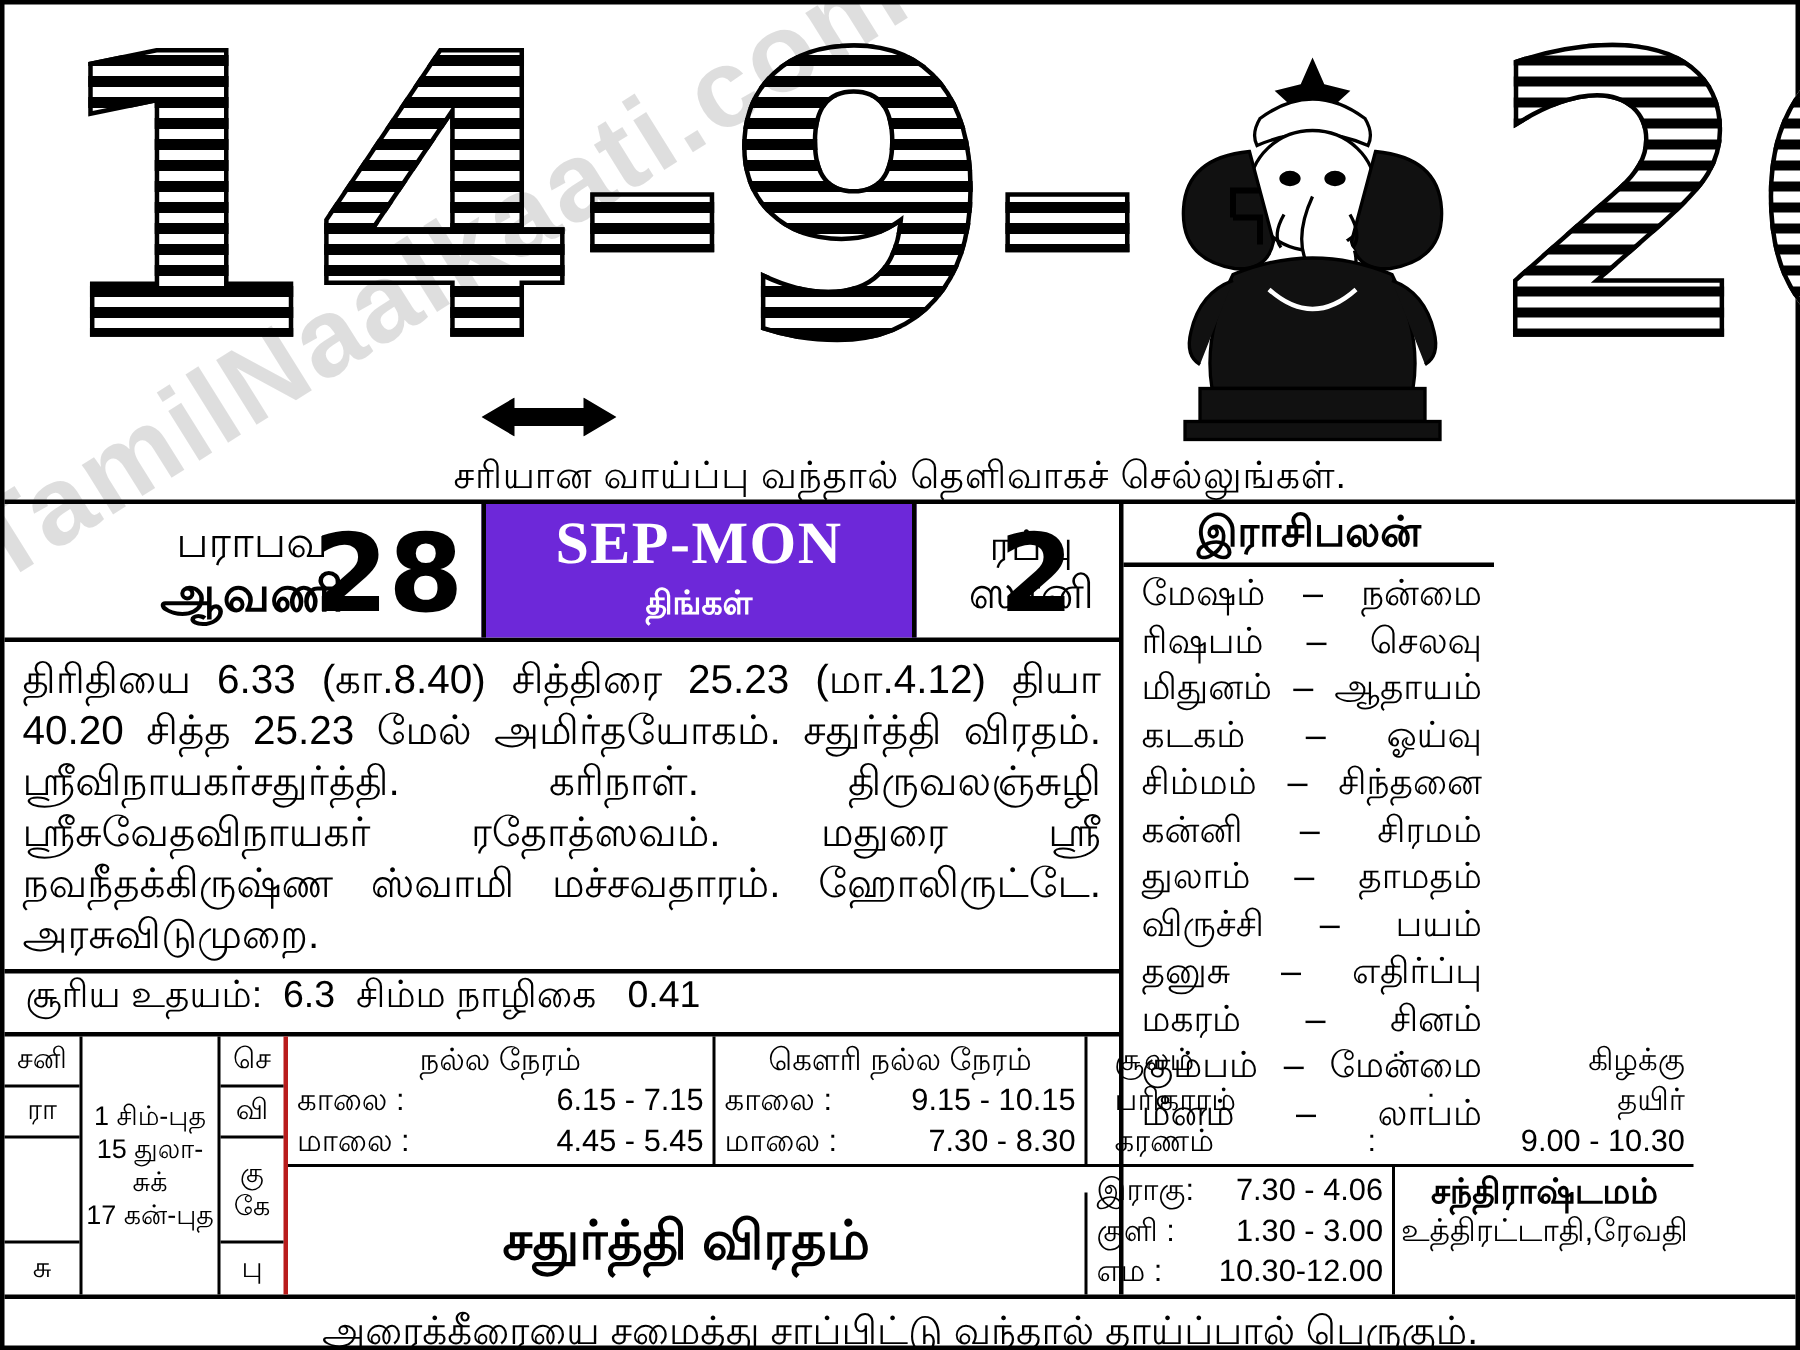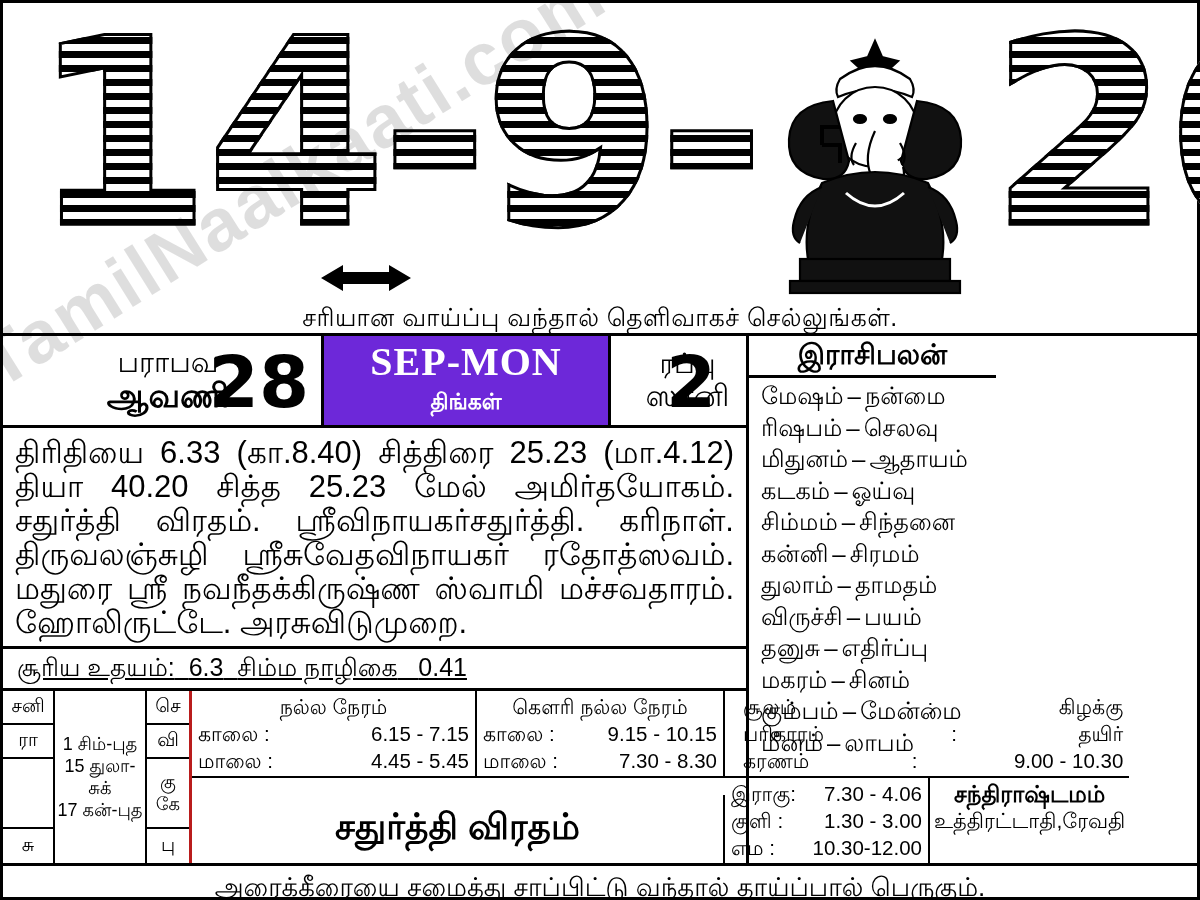--- a/index.html
+++ b/index.html
@@ -141,34 +141,32 @@
   .hc3 .l2 { font-size:30px; line-height:34px; }
   .hc3-num {
     position:absolute; right:30px; top:4px;
     font-size:72px; font-weight:bold; line-height:84px;
     font-family:"DejaVu Sans", sans-serif;
   }
 
   
   .para {
     padding:8px 12px 6px 12px;
-    font-size:31px;
+    font-size:27px;
     line-height:34px;
     border-bottom:3px solid #000;
     text-align:justify;
   }
 
   
   .sunrow {
     display:flex;
     border-bottom:3px solid #000;
     font-size:25px;
     height:42px;
-    align-items:center;
-    text-decoration:underline;
   }
   .sunrow .s1 { flex:1; padding-left:14px; }
   .sunrow .s2 { width:300px; padding-left:14px; border-left:3px solid #000; height:100%; display:flex; align-items:center;}
 
   
   .lower { display:flex; }
   .lcolA { width:190px; border-right:3px solid #b91c1c; }
   .lcolB { flex:1; }
 
   .planet-grid {
@@ -217,20 +215,21 @@
     text-align:center;
     font-size:28px;
     font-weight:bold;
     border-bottom:3px solid #000;
     line-height:34px;
     padding:2px 0 3px;
   }
   .rasi-list { padding:2px 8px 0 12px; }
   .rasi-row {
     display:flex;
+    justify-content:space-between;
     font-size:24px;
     line-height:31.5px;
     white-space:nowrap;
   }
   .rasi-row .dash { padding:0 4px; }
 
   
   .footer {
     border-top:3px solid #000;
     text-align:center;

